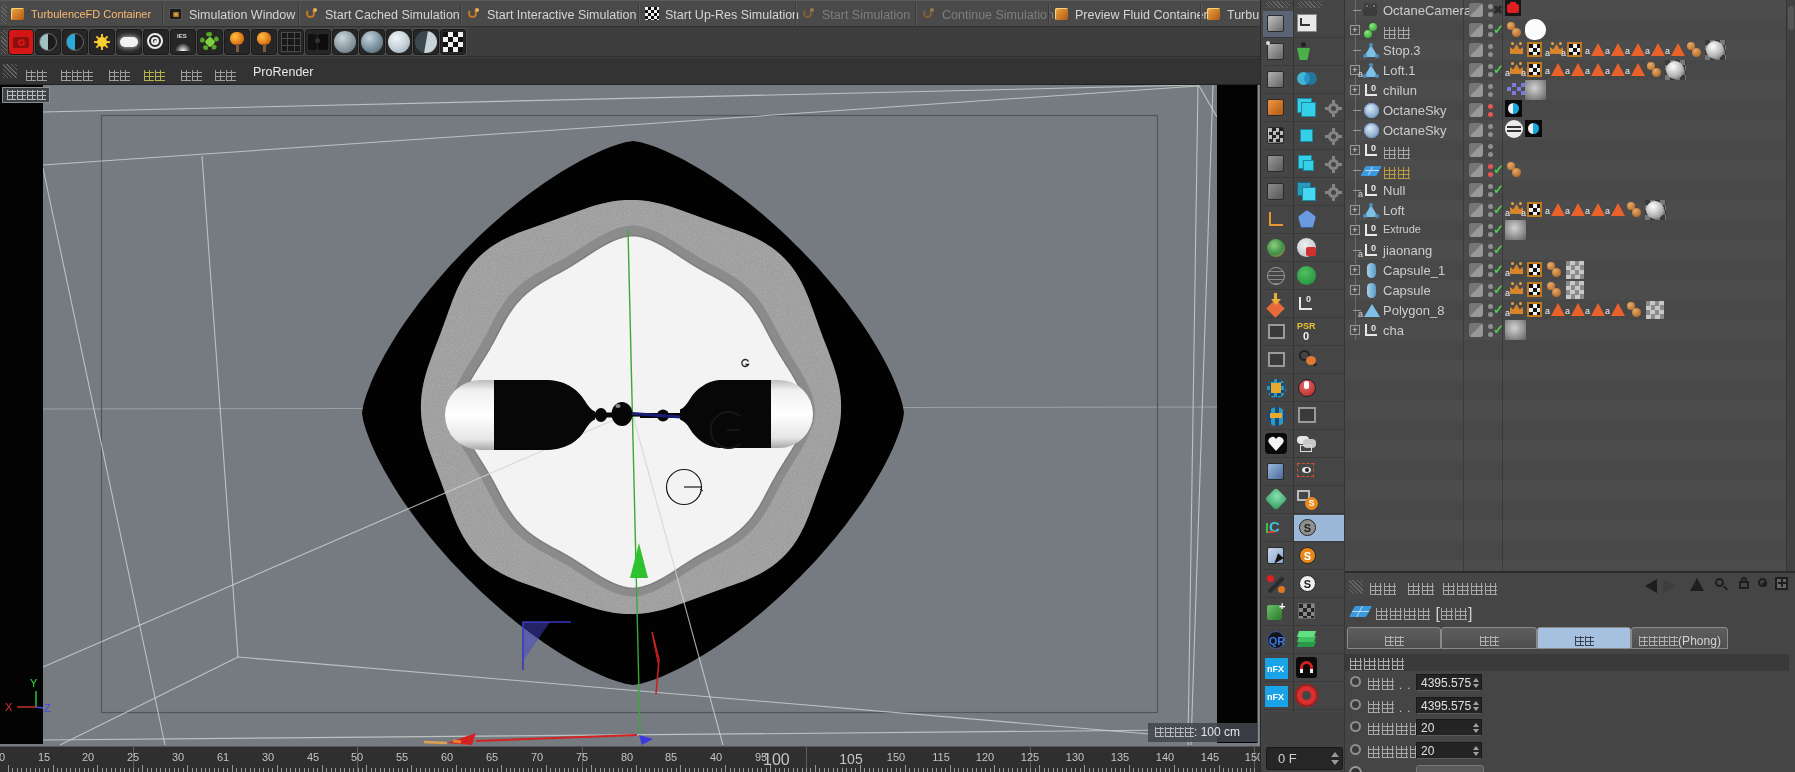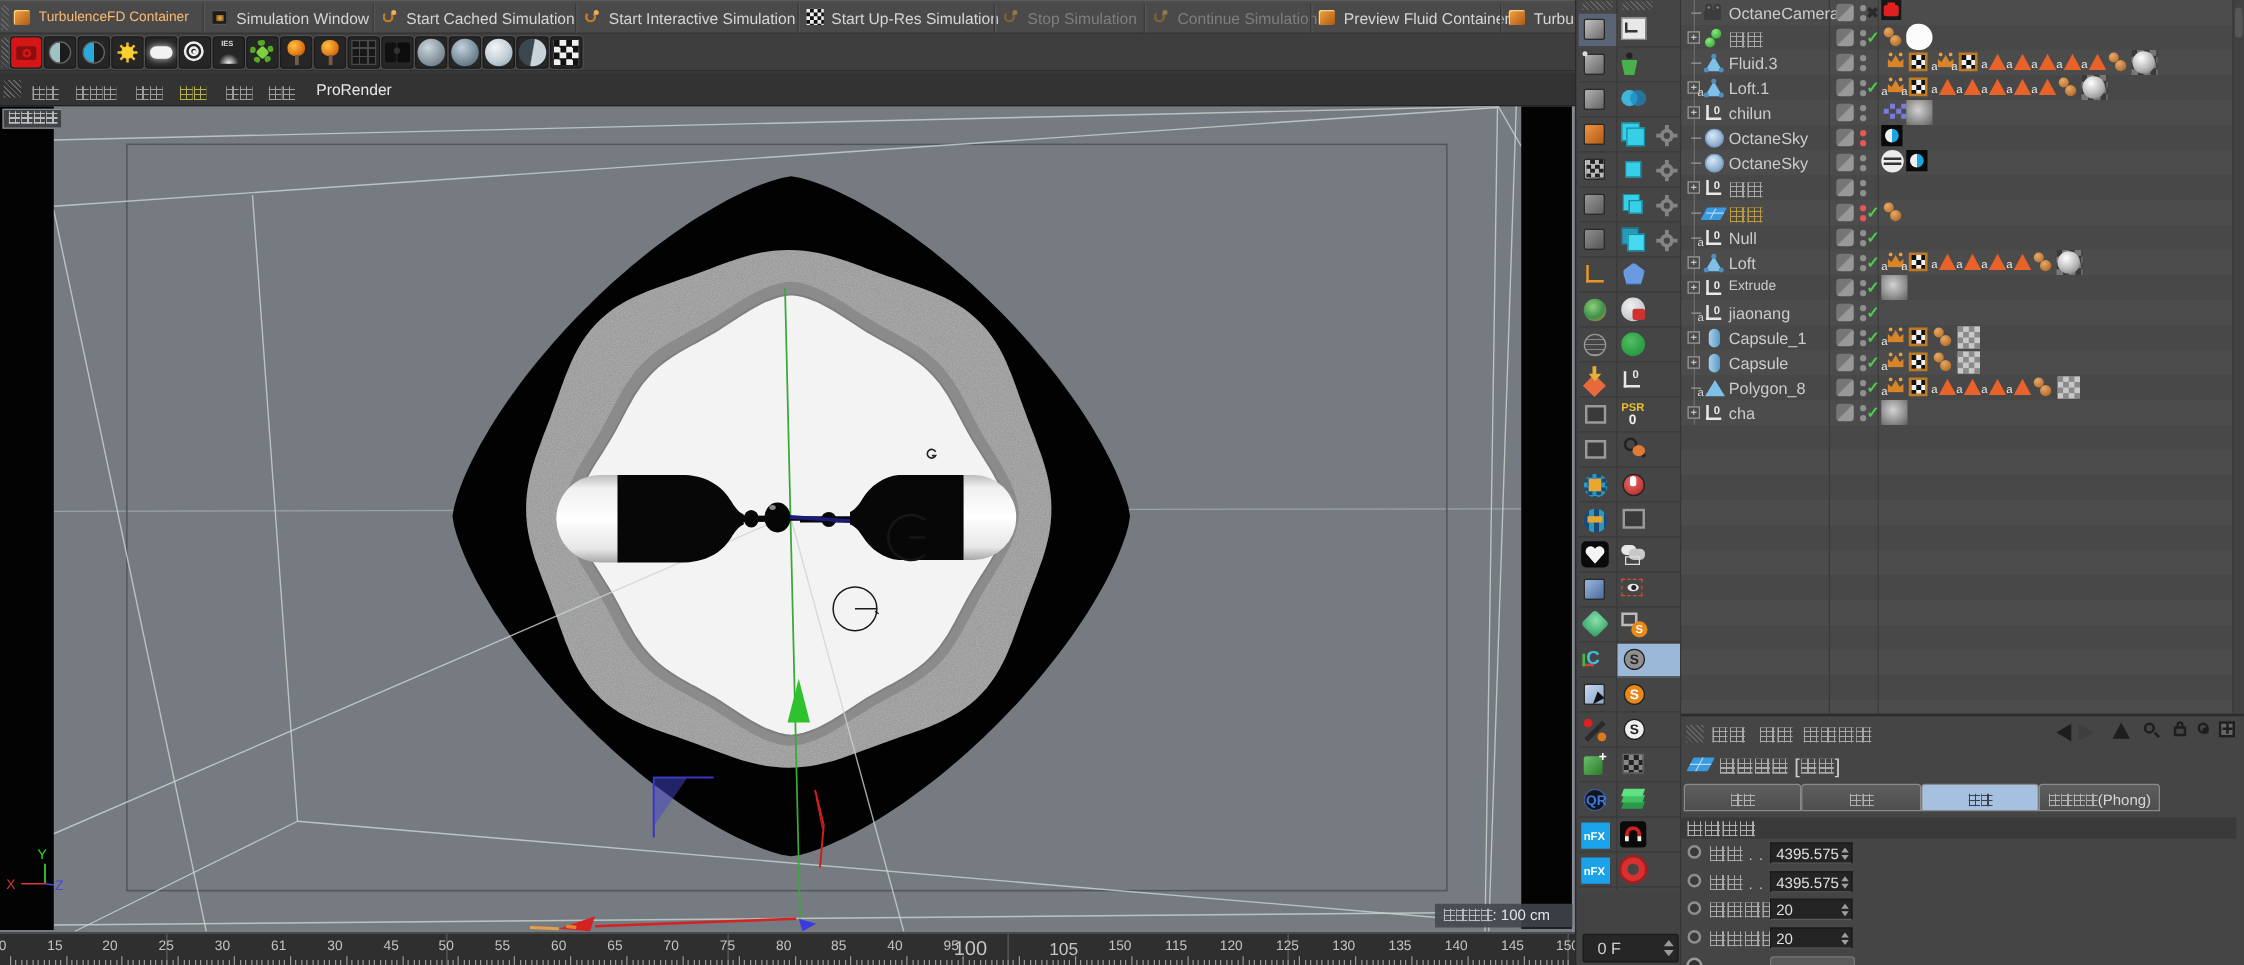--- a/index.html
+++ b/index.html
@@ -35,21 +35,21 @@
     </div>
 <div class="abs" style="left:487px;top:7px;color:#d5d5d5;font-size:12.5px;white-space:nowrap">Start Interactive Simulation</div>
 <div class="abs" style="left:638px;top:2px;width:1px;height:23px;background:#3a3a3a;box-shadow:1px 0 0 #585858"></div>
 <div class="abs" style="left:645px;top:6px;width:14px;height:13px;background:repeating-conic-gradient(#111 0 25%,#eee 0 50%) 0 0/6px 6px"></div>
 <div class="abs" style="left:665px;top:7px;color:#d5d5d5;font-size:12.5px;white-space:nowrap">Start Up-Res Simulation</div>
 <div class="abs" style="left:795px;top:2px;width:1px;height:23px;background:#3a3a3a;box-shadow:1px 0 0 #585858"></div>
 <div class="abs" style="left:802px;top:7px;width:13px;height:13px;opacity:0.45">
       <div class="abs" style="left:1px;top:1px;width:9px;height:9px;border:2px solid #c07a28;border-radius:50%;border-top-color:transparent"></div>
       <div class="abs" style="left:8px;top:0px;width:4px;height:4px;background:#f0b050;border-radius:50%"></div>
     </div>
-<div class="abs" style="left:822px;top:7px;color:#7e7e7e;font-size:12.5px;white-space:nowrap">Stop Simulation</div>
+<div class="abs" style="left:822px;top:7px;color:#7e7e7e;font-size:12.5px;white-space:nowrap">Start Simulation</div>
 <div class="abs" style="left:915px;top:2px;width:1px;height:23px;background:#3a3a3a;box-shadow:1px 0 0 #585858"></div>
 <div class="abs" style="left:922px;top:7px;width:13px;height:13px;opacity:0.45">
       <div class="abs" style="left:1px;top:1px;width:9px;height:9px;border:2px solid #c07a28;border-radius:50%;border-top-color:transparent"></div>
       <div class="abs" style="left:8px;top:0px;width:4px;height:4px;background:#f0b050;border-radius:50%"></div>
     </div>
 <div class="abs" style="left:942px;top:7px;color:#7e7e7e;font-size:12.5px;white-space:nowrap">Continue Simulation</div>
 <div class="abs" style="left:1048px;top:2px;width:1px;height:23px;background:#3a3a3a;box-shadow:1px 0 0 #585858"></div>
 <div class="abs" style="left:1055px;top:7px;width:13px;height:12px;background:linear-gradient(135deg,#f0a642,#b05a14);border-radius:2px;box-shadow:inset 1px 1px 0 #ffd080"></div>
 <div class="abs" style="left:1075px;top:7px;color:#d5d5d5;font-size:12.5px;white-space:nowrap">Preview Fluid Container</div>
 <div class="abs" style="left:1200px;top:2px;width:1px;height:23px;background:#3a3a3a;box-shadow:1px 0 0 #585858"></div>
@@ -806,21 +806,21 @@
 <div class="abs" style="left:162px;top:22px;width:8px;height:8px;border-radius:50%;background:radial-gradient(circle at 35% 30%,#e8a868,#b06820)"></div>
     <div class="abs" style="left:167px;top:28px;width:9px;height:9px;border-radius:50%;background:radial-gradient(circle at 35% 30%,#e8a868,#a05a18)"></div>
 <div class="abs" style="left:180px;top:19px;width:21px;height:21px;border-radius:46% 54% 50% 42%;background:#fcfcfc"></div>
 <div class="abs" style="left:8px;top:50px;width:8px;height:1px;background:#9a9a9a"></div>
 <div class="abs" style="left:18px;top:42px;width:16px;height:16px">
       <div class="abs" style="left:1px;top:3px;width:0;height:0;border-left:7px solid transparent;border-right:7px solid transparent;border-bottom:12px solid #7ec0e8"></div>
       <div class="abs" style="left:6px;top:1px;width:4px;height:4px;background:#4a90c0;border-radius:50%"></div>
       <div class="abs" style="left:0px;top:12px;width:4px;height:4px;background:#4a90c0;border-radius:50%"></div>
       <div class="abs" style="left:12px;top:12px;width:4px;height:4px;background:#4a90c0;border-radius:50%"></div>
     </div>
-<div class="abs" style="left:38px;top:43px;color:#cccccc;font-size:13px">Fluid.3</div>
+<div class="abs" style="left:38px;top:43px;color:#cccccc;font-size:13px">Stop.3</div>
 <div class="abs" style="left:124px;top:43px;width:14px;height:14px;border-radius:3px;background:linear-gradient(135deg,#767676 47%,#989898 53%)"></div>
 <div class="abs" style="left:143px;top:44px;width:5px;height:5px;border-radius:50%;background:#8f8f8f"></div>
 <div class="abs" style="left:143px;top:52px;width:5px;height:5px;border-radius:50%;background:#8f8f8f"></div>
 <div class="abs" style="left:165px;top:44px;width:13px;height:10px;background:#d8852a;clip-path:polygon(0 100%,0 30%,25% 55%,50% 0,75% 55%,100% 30%,100% 100%)"></div>
     <div class="abs" style="left:166px;top:42px;width:3px;height:3px;background:#e8a040;border-radius:50%"></div>
     <div class="abs" style="left:174px;top:42px;width:3px;height:3px;background:#e8a040;border-radius:50%"></div>
 <div class="abs" style="left:182px;top:42px;width:15px;height:15px;border:2px solid #c07a20;background:repeating-conic-gradient(#f0f0f0 0 25%,#111 0 50%) 0 0/8px 8px"></div>
 <div class="abs" style="left:200px;top:48px;color:#f0f0f0;font-size:9px">a</div>
     <div class="abs" style="left:205px;top:44px;width:13px;height:10px;background:#d8852a;clip-path:polygon(0 100%,0 30%,25% 55%,50% 0,75% 55%,100% 30%,100% 100%)"></div>
     <div class="abs" style="left:206px;top:42px;width:3px;height:3px;background:#e8a040;border-radius:50%"></div>

